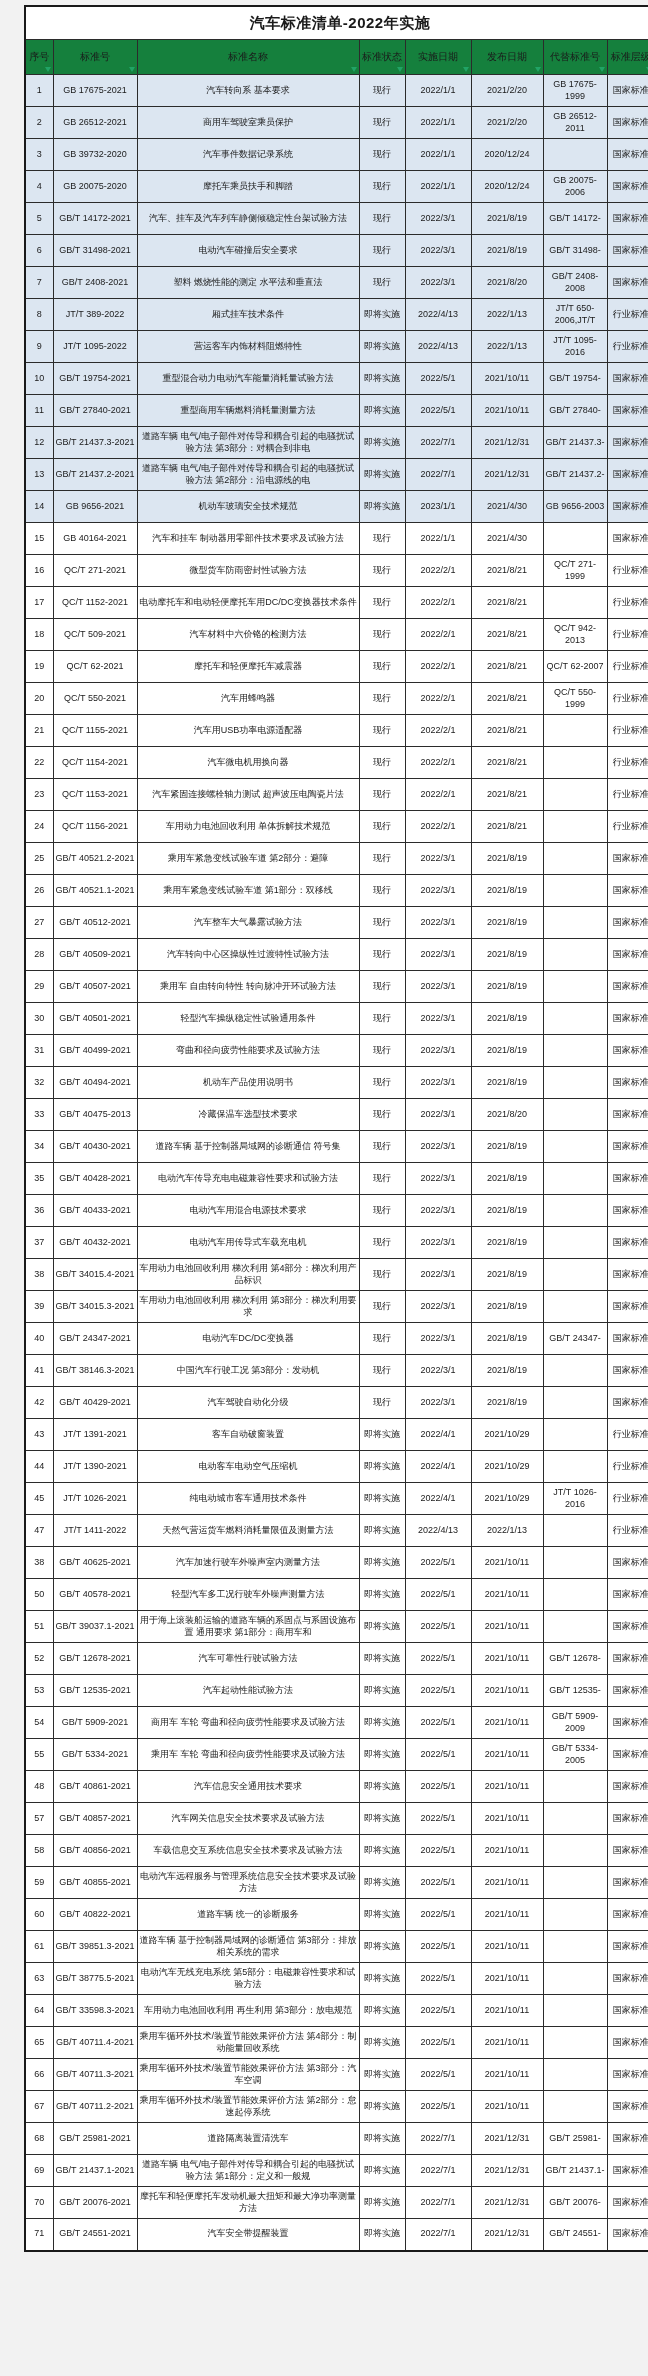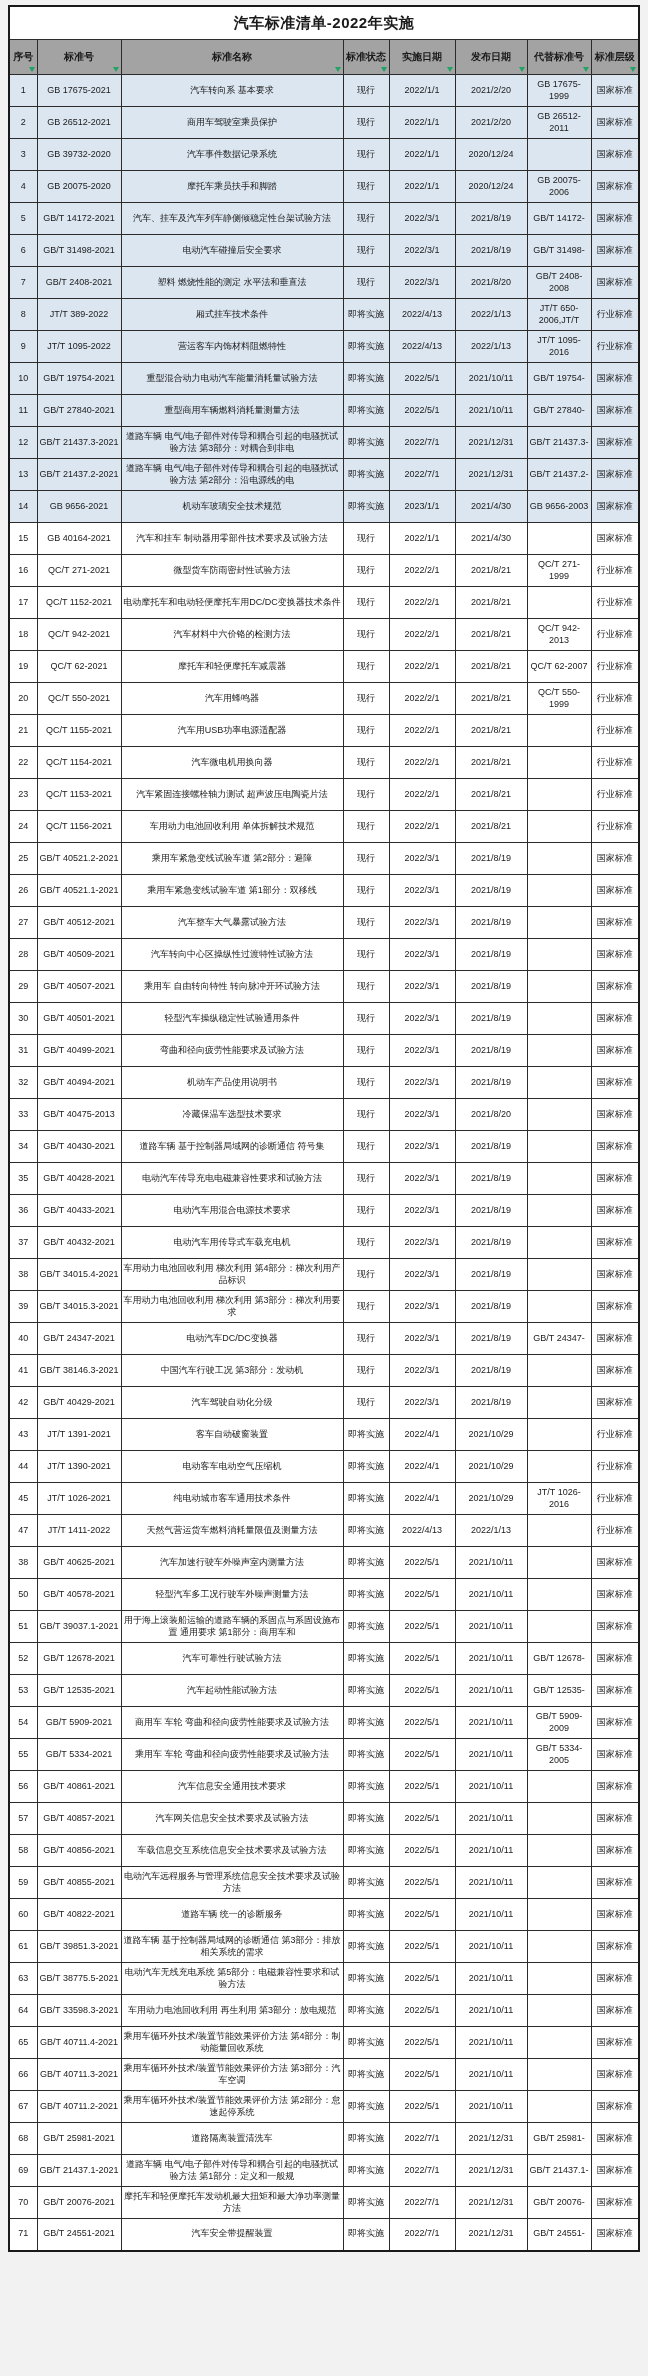--- a/index.html
+++ b/index.html
@@ -2,41 +2,41 @@
 <html><head>
 <meta charset="utf-8">
 <style>
   html,body{margin:0;padding:0;}
   body{
     width:648px;height:2376px;overflow:hidden;
     background:#f2f2f2;
     font-family:"Liberation Sans","DejaVu Sans",sans-serif;
     color:#1a1a1a;
   }
-  .page{padding:5px 8px 6px 8px;}
+  .page{padding:5px 8px 6px 24px;}
   table{
     border-collapse:collapse;table-layout:fixed;width:632px;
     background:#ffffff;border:2px solid #1a1a1a;
   }
   col.c0{width:28px;} col.c1{width:84px;} col.c2{width:222px;}
   col.c3{width:46px;} col.c4{width:66px;} col.c5{width:72px;}
   col.c6{width:64px;} col.c7{width:48px;}
   td,th{
     border:1px solid #2b2b2b;
     text-align:center;vertical-align:middle;
     font-size:9px;line-height:1.32;
     padding:1px 1px;
     word-break:break-word;overflow:hidden;
   }
   .title-cell{
     height:30px;font-size:15px;font-weight:bold;background:#ffffff;
     letter-spacing:0.5px;
   }
   thead th{
-    background:#a3a3a3;font-weight:bold;font-size:10px;height:32px;
+    background:#15803d;font-weight:normal;font-size:10px;height:32px;
     position:relative;
     margin-top:17px;
   }
   tbody tr{height:32px;}
   tbody tr.hl td{background:#dce6f1;}
   .filter-btn{
     position:absolute;right:2px;bottom:2px;
     width:0;height:0;display:block;
     border-left:3.5px solid transparent;
     border-right:3.5px solid transparent;
@@ -239,21 +239,21 @@
           <td class="c1">QC/T 1152-2021</td>
           <td class="c2">电动摩托车和电动轻便摩托车用DC/DC变换器技术条件</td>
           <td class="c3">现行</td>
           <td class="c4">2022/2/1</td>
           <td class="c5">2021/8/21</td>
           <td class="c6"></td>
           <td class="c7">行业标准</td>
         </tr>
         <tr>
           <td class="c0">18</td>
-          <td class="c1">QC/T 942-2021</td>
+          <td class="c1">QC/T 509-2021</td>
           <td class="c2">汽车材料中六价铬的检测方法</td>
           <td class="c3">现行</td>
           <td class="c4">2022/2/1</td>
           <td class="c5">2021/8/21</td>
           <td class="c6">QC/T 942-2013</td>
           <td class="c7">行业标准</td>
         </tr>
         <tr>
           <td class="c0">19</td>
           <td class="c1">QC/T 62-2021</td>
@@ -598,21 +598,21 @@
           <td class="c0">55</td>
           <td class="c1">GB/T 5334-2021</td>
           <td class="c2">乘用车 车轮 弯曲和径向疲劳性能要求及试验方法</td>
           <td class="c3">即将实施</td>
           <td class="c4">2022/5/1</td>
           <td class="c5">2021/10/11</td>
           <td class="c6">GB/T 5334-2005</td>
           <td class="c7">国家标准</td>
         </tr>
         <tr>
-          <td class="c0">56</td>
+          <td class="c0">48</td>
           <td class="c1">GB/T 40861-2021</td>
           <td class="c2">汽车信息安全通用技术要求</td>
           <td class="c3">即将实施</td>
           <td class="c4">2022/5/1</td>
           <td class="c5">2021/10/11</td>
           <td class="c6"></td>
           <td class="c7">国家标准</td>
         </tr>
         <tr>
           <td class="c0">57</td>

